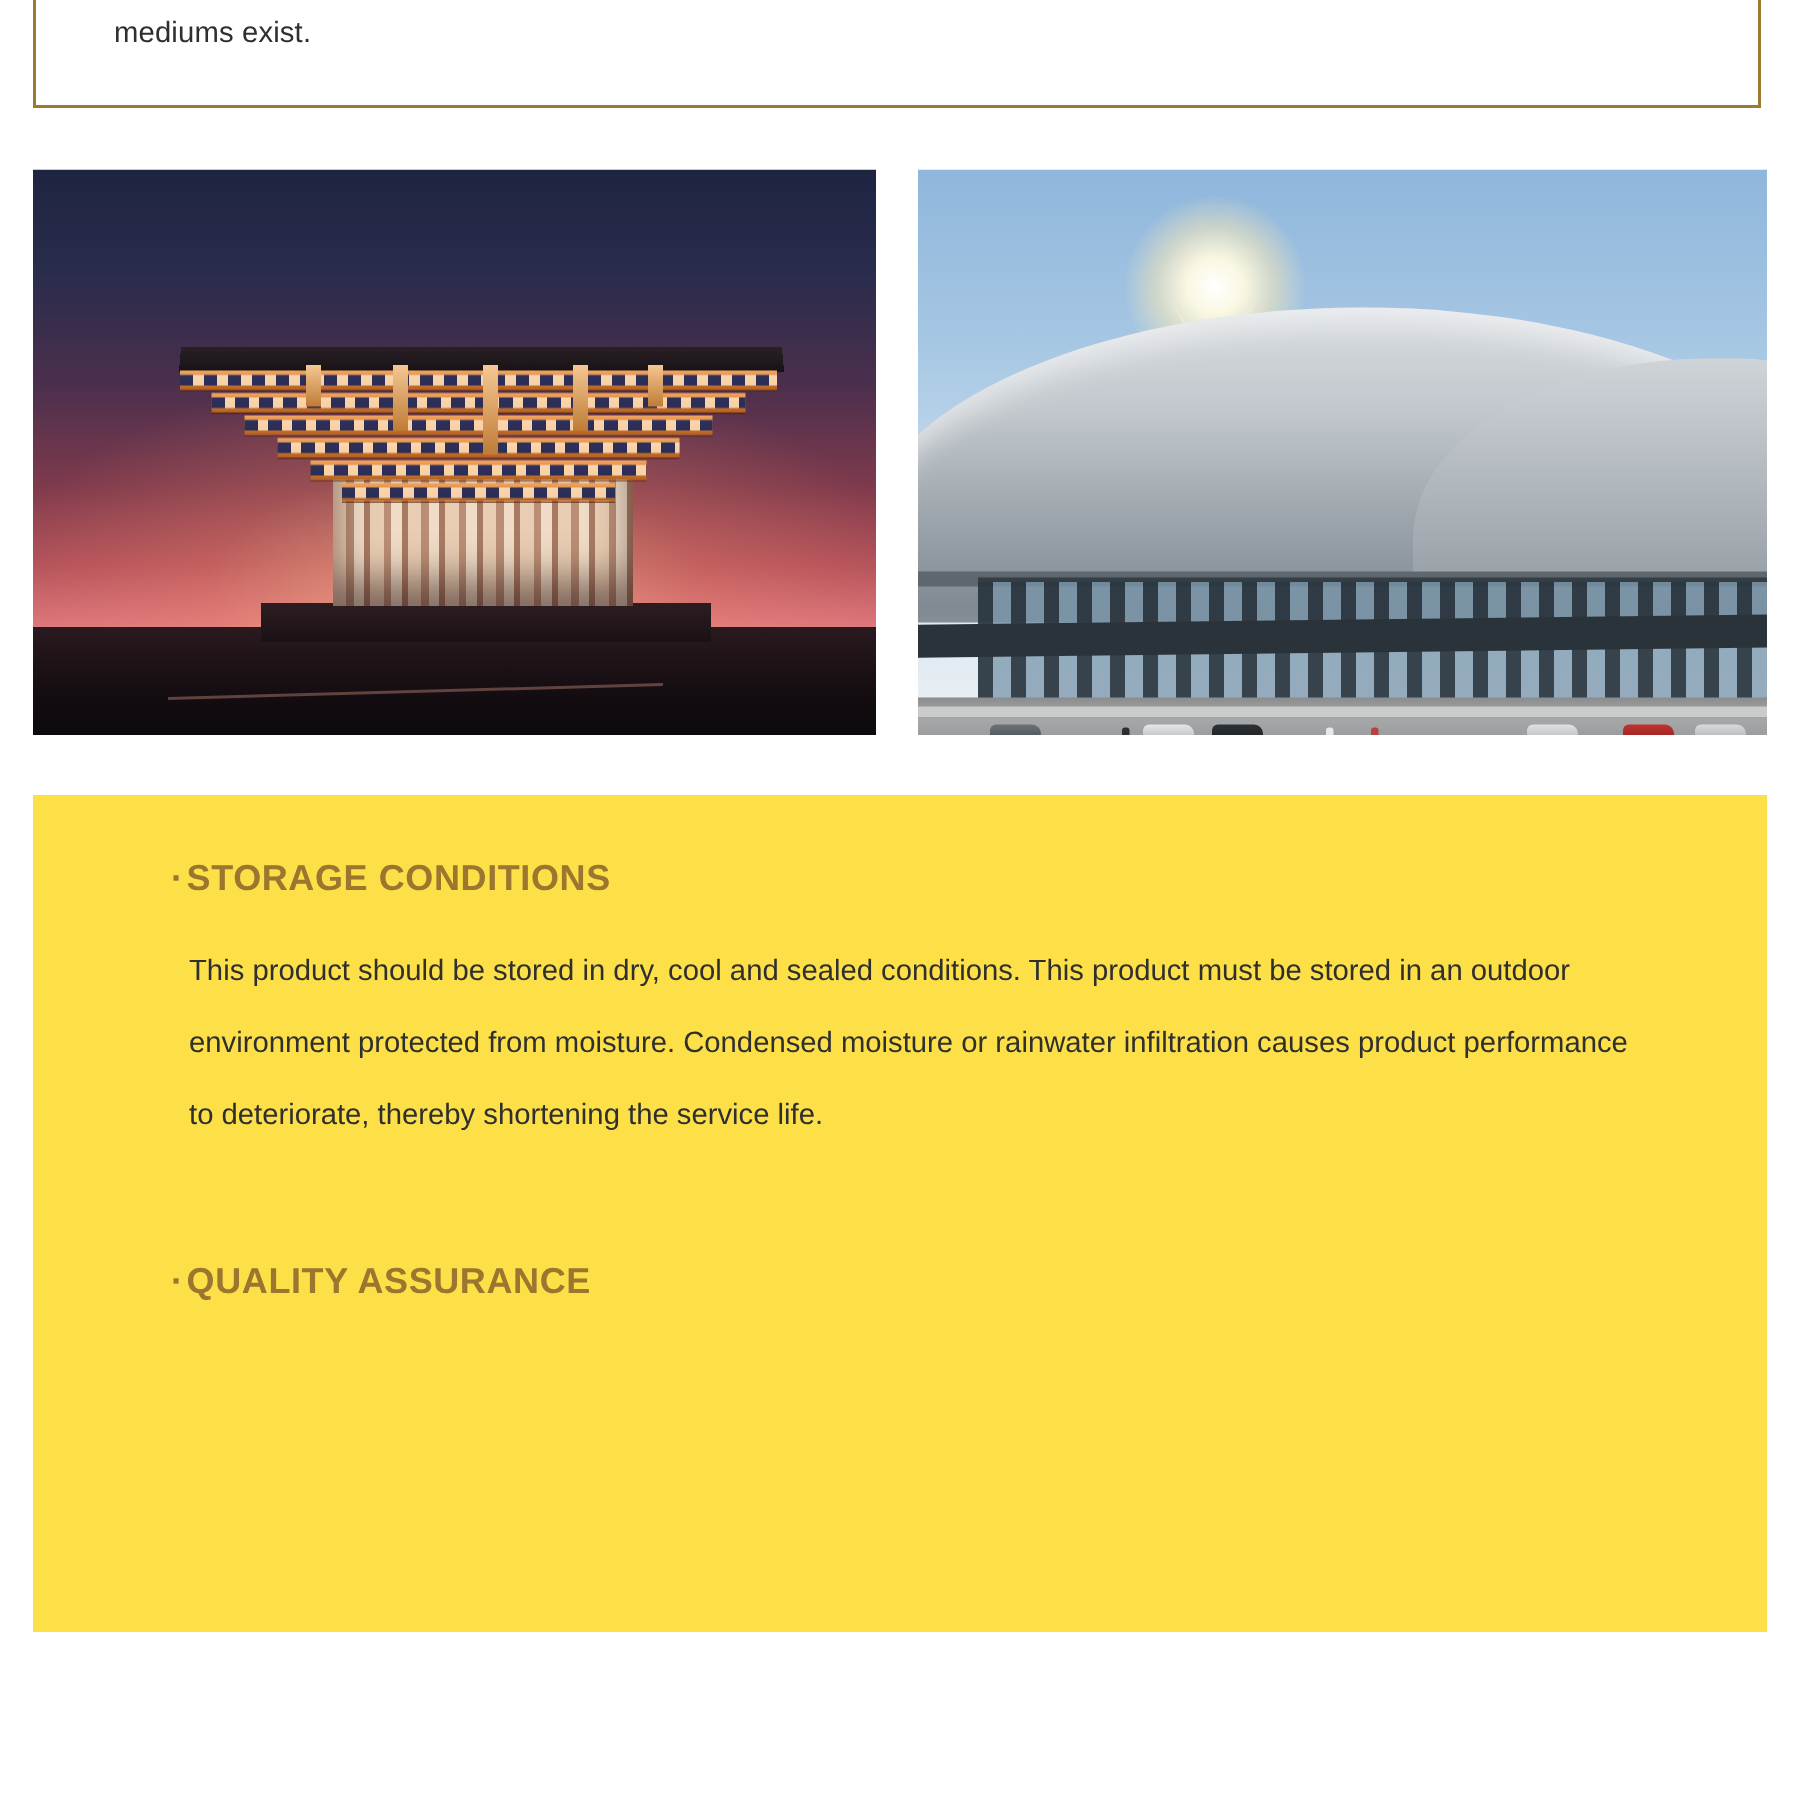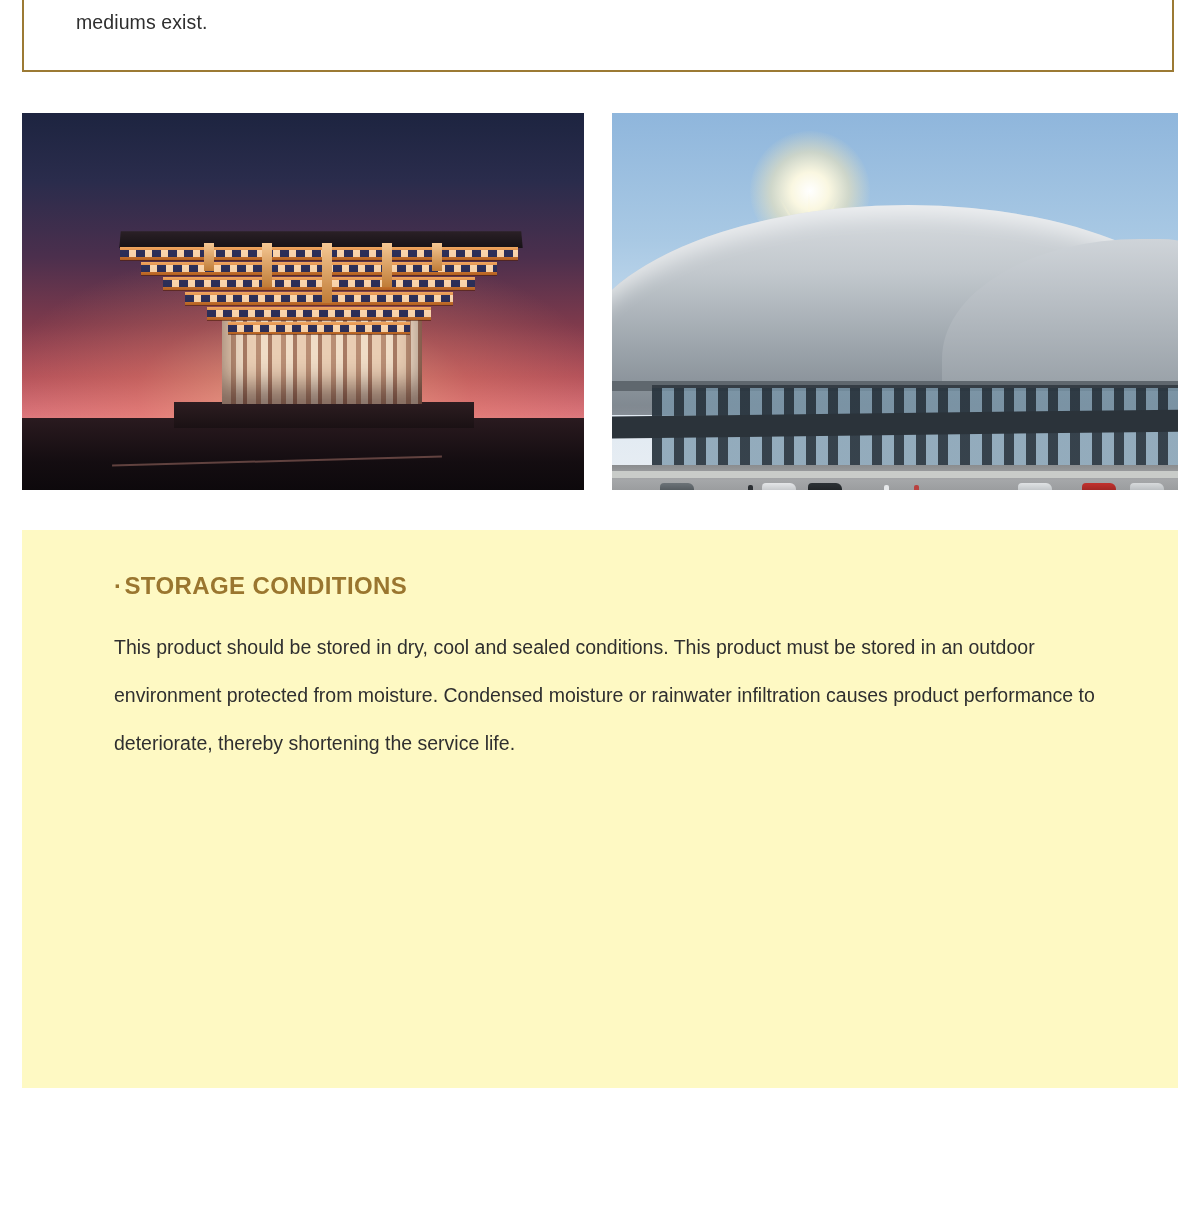--- a/index.html
+++ b/index.html
@@ -223,38 +223,38 @@
   }
 
   
   .panel {
     position: absolute;
     left: 22px;
     top: 530px;
     width: 1156px;
     height: 558px;
     box-sizing: border-box;
-    background: #fef9c3;
+    background: #fde047;
     padding: 42px 62px 0 92px;
   }
   .sec-title {
     font-size: 24px;
     font-weight: bold;
     color: #9a762f;
     letter-spacing: .4px;
     margin: 0 0 22px 0;
     line-height: 1.2;
   }
   .sec-title .dot {
     color: #9a762f;
     font-weight: bold;
     margin-right: 2px;
   }
   .sec-body {
-    margin: 0;
+    margin: 12px;
     font-size: 19.5px;
     line-height: 48px;
     color: #2f2f2f;
     max-width: 1000px;
   }
   .sec-spacer { height: 62px; }
 </style>
 </head>
 <body>
 
@@ -330,13 +330,16 @@
 
 <div class="panel">
 
   <h2 class="sec-title">
     <span class="dot">·</span><span>STORAGE CONDITIONS</span>
   </h2>
   <p class="sec-body">This product should be stored in dry, cool and sealed conditions. This product must be stored in an outdoor environment protected from moisture. Condensed moisture or rainwater infiltration causes product performance to deteriorate, thereby shortening the service life.</p>
 
   <div class="sec-spacer"></div>
 
+  <h2 class="sec-title">
+    <span class="dot">·</span><span>QUALITY ASSURANCE</span>
+  </h2>
 </div>
 
 </body></html>

